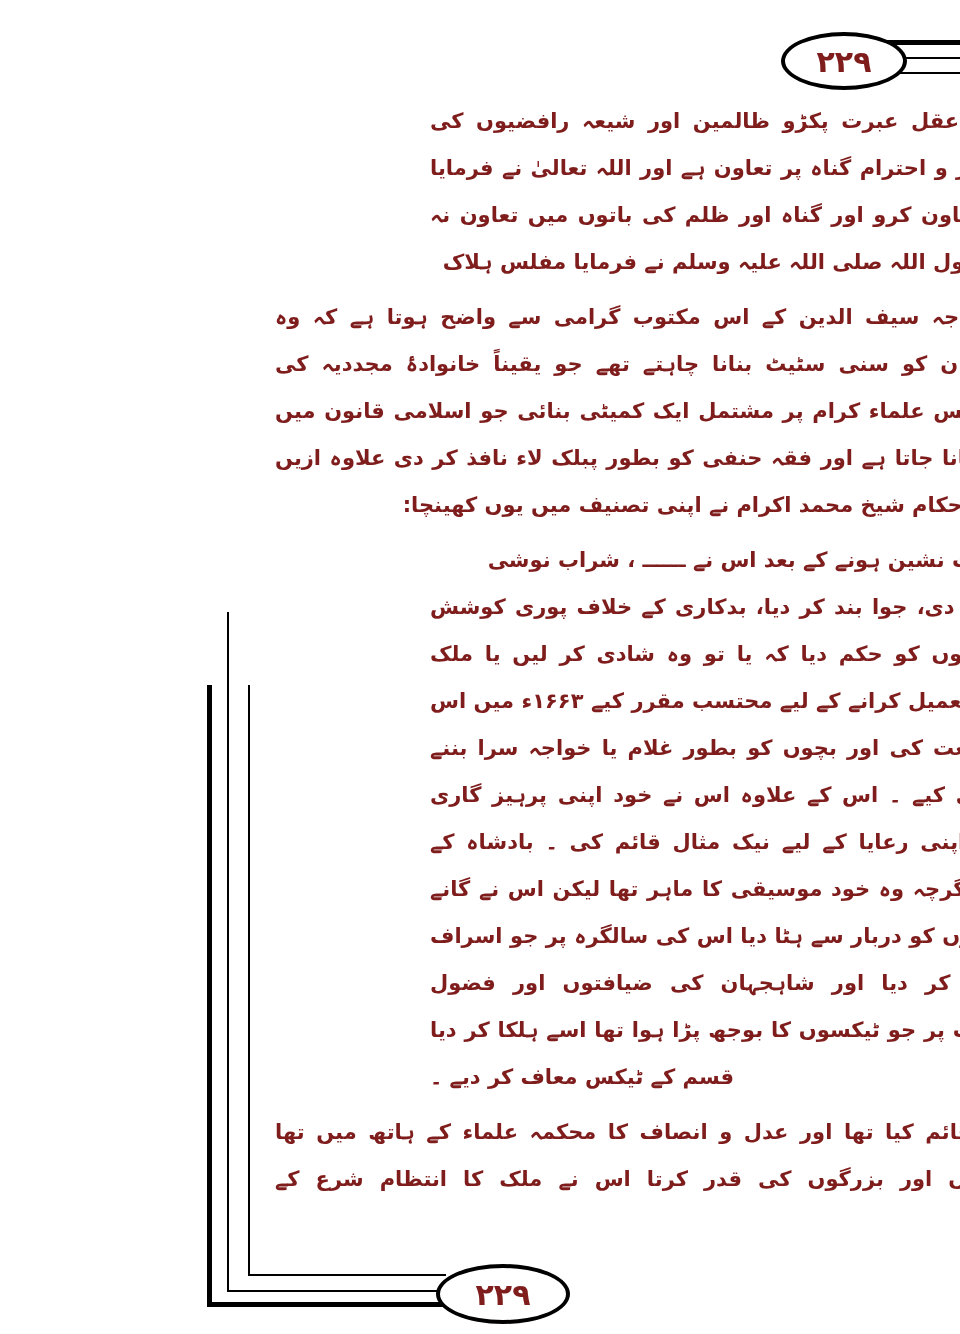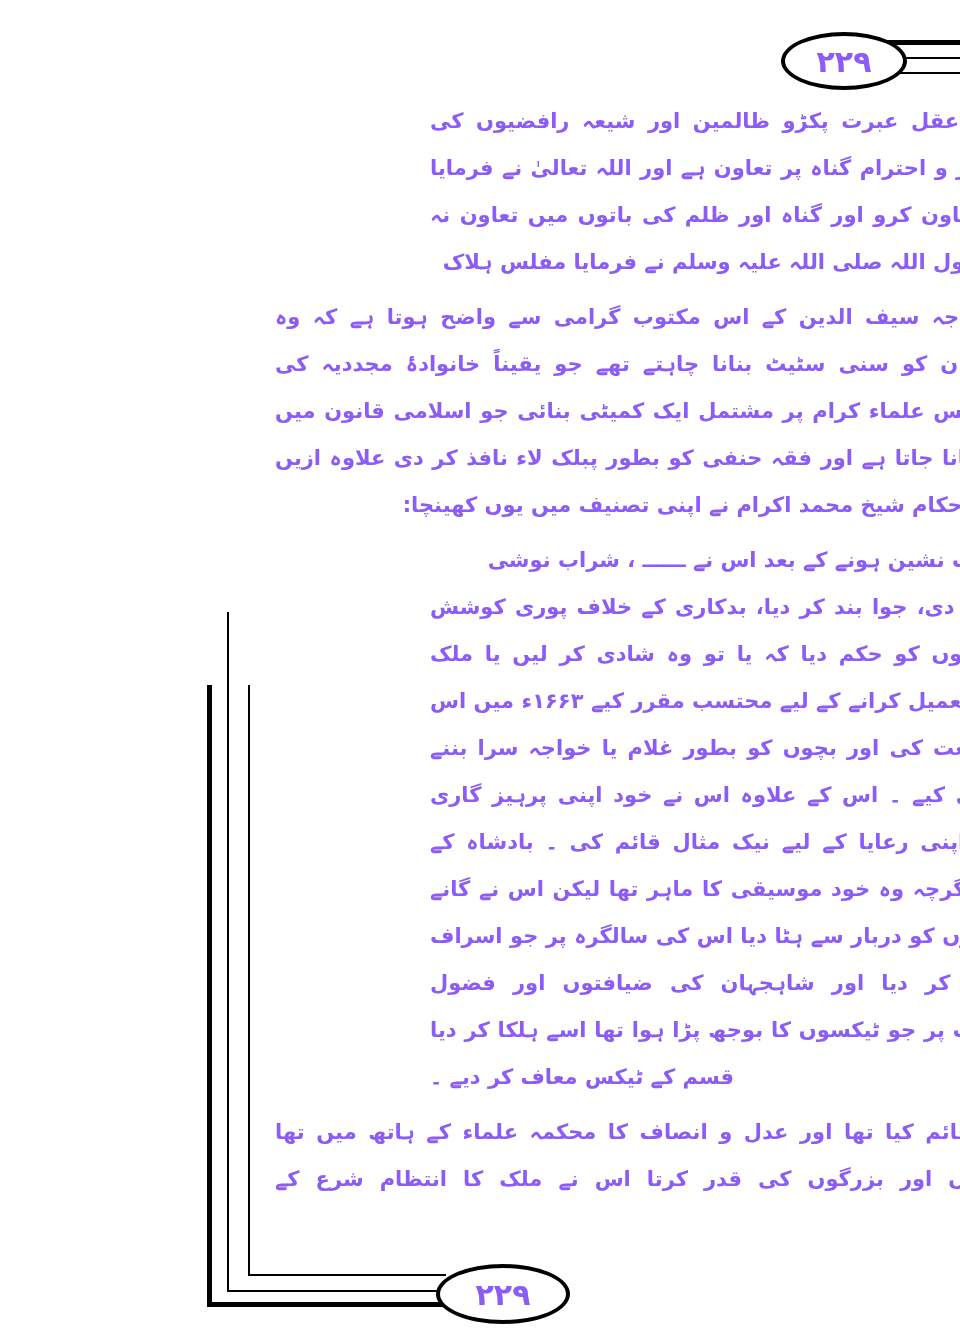--- a/index.html
+++ b/index.html
@@ -1,18 +1,18 @@
 <!DOCTYPE html>
 <html lang="ur" dir="rtl"><head>
 <meta charset="utf-8">
 <style>
   html,body{margin:0;padding:0;background:#fff;}
   .page{
     position:relative;width:760px;height:1334px;background:#fff;overflow:hidden;
-    font-family:"DejaVu Sans",sans-serif;color:#8b5cf6;
+    font-family:"DejaVu Sans",sans-serif;color:#7f1d1d;
   }
   
   .corner{position:absolute;z-index:1;}
   .tr1{left:640px;top:40px;width:300px;height:620px;border-top:5px solid #000;border-right:5px solid #000;}
   .tr2{left:645px;top:57px;width:277px;height:680px;border-top:2px solid #000;border-right:2px solid #000;}
   .tr3{left:642px;top:72px;width:260px;height:590px;border-top:2px solid #000;border-right:2px solid #000;}
   .bl1{left:7px;top:685px;width:235px;height:617px;border-left:5px solid #000;border-bottom:5px solid #000;}
   .bl2{left:27px;top:612px;width:212px;height:678px;border-left:2px solid #000;border-bottom:2px solid #000;}
   .bl3{left:48px;top:685px;width:196px;height:589px;border-left:2px solid #000;border-bottom:2px solid #000;}
   

